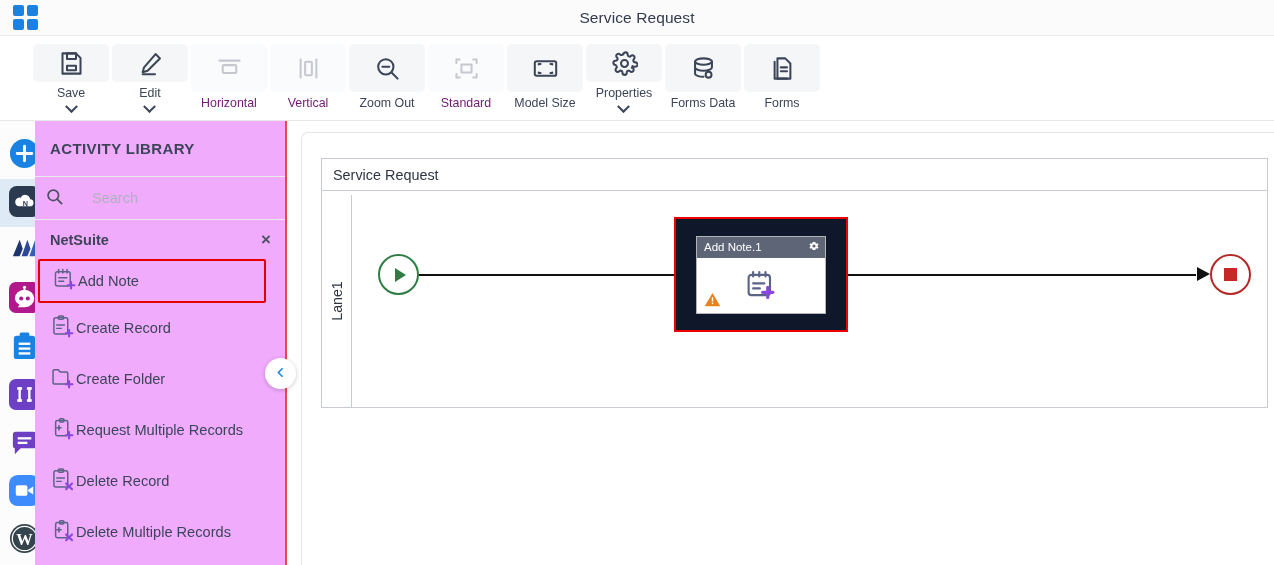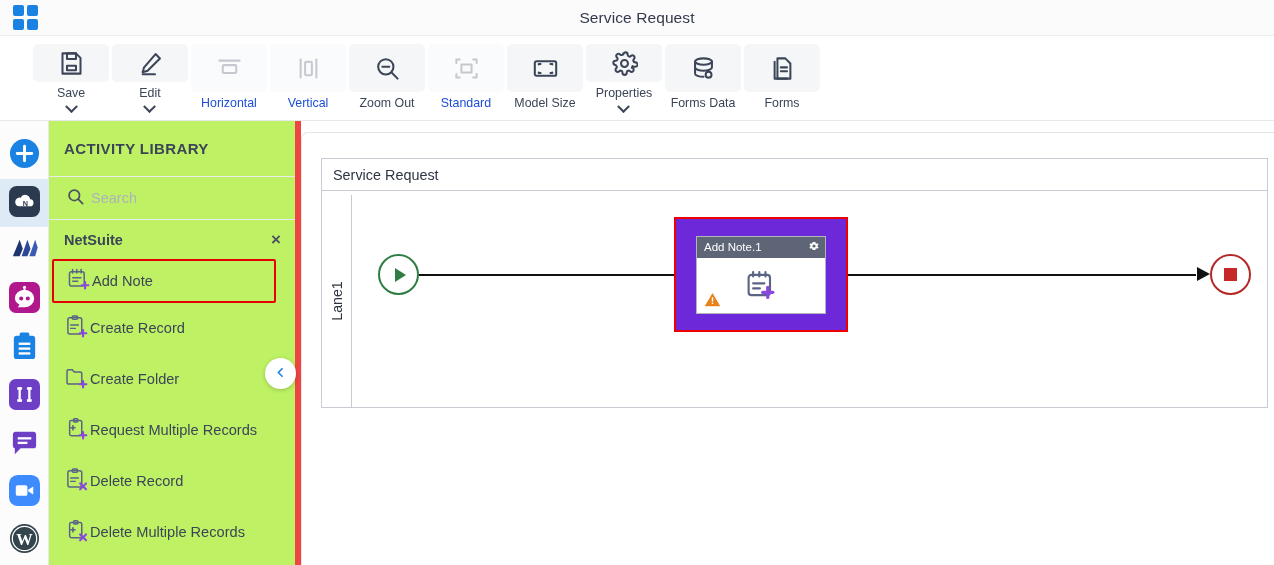--- a/index.html
+++ b/index.html
@@ -46,21 +46,21 @@
   .tb-icon {
     width: 76px; height: 48px;
     background: #f4f6f8; border-radius: 5px;
     display: flex; align-items: center; justify-content: center;
   }
   .tb-item.disabled .tb-icon { background: #fafbfc; }
   .tb-label {
     margin-top: 4px; font-size: 12.4px; color: #3c4558;
     display: flex; align-items: center; gap: 5px; white-space: nowrap; flex-direction: column;
   }
-  .tb-item.disabled .tb-label { color: #1d4ed8; }
+  .tb-item.disabled .tb-label { color: #701a75; }
   .caret {
     display: inline-block; width: 9px; height: 9px;
     border-right: 2px solid #3c4558; border-bottom: 2px solid #3c4558;
     transform: rotate(45deg) translate(-2px,-2px);
   }
   .tb-ico-svg { width: 27px; height: 27px; }
 
   
   .rail {
     position: absolute; left: 0; top: 121px; width: 49px; height: 444px;
@@ -70,31 +70,31 @@
   }
   .rail-item {
     width: 49px; height: 50px;
     display: flex; align-items: center; justify-content: center;
     cursor: pointer;
   }
   .rail-item.active { background: #dfeaf7; }
 
   
   .panel {
-    position: absolute; left: 49px; top: 121px; width: 252px; height: 444px;
-    background: #bef264; border-right: 6px solid #ef4444;
+    position: absolute; left: 35px; top: 121px; width: 252px; height: 444px;
+    background: #f0abfc; border-right: 2px solid #ef4444;
   }
   .panel-title {
     height: 56px; display: flex; align-items: center; padding-left: 15px;
     font-size: 15px; font-weight: bold; color: #3c4558; letter-spacing: .4px;
     border-bottom: 1px solid #e9ebee;
   }
   .search-row {
-    height: 43px; display: flex; align-items: center; gap: 6px;
-    padding-left: 17px; border-bottom: 1px solid #e9ebee;
+    height: 43px; display: flex; align-items: center; gap: 28px;
+    padding-left: 10px; border-bottom: 1px solid #e9ebee;
   }
   .search-input {
     border: none; outline: none; font-size: 14.5px; color: #3c4558;
     font-family: "Liberation Sans", sans-serif; width: 160px; background: transparent;
   }
   .search-input::placeholder { color: #aeb2bb; }
   .group-head {
     height: 39px; display: flex; align-items: center; justify-content: space-between;
     padding: 0 14px 0 15px;
     font-size: 14.5px; font-weight: bold; color: #3c4558;
@@ -174,21 +174,21 @@
   .flow { position: absolute; height: 1.5px; background: #111; top: 79px; }
   .arrow-h {
     position: absolute; top: 72px; width: 0; height: 0;
     border-left: 13px solid #111;
     border-top: 7.5px solid transparent; border-bottom: 7.5px solid transparent;
   }
 
   .task-wrap {
     position: absolute; left: 322px; top: 22px;
     width: 174px; height: 115px;
-    border: 2.5px solid #ee0000; background: #6d28d9;
+    border: 2.5px solid #ee0000; background: #0f172a;
     display: flex; align-items: center; justify-content: center;
   }
   .task {
     width: 130px; height: 78px;
     border: 1px solid #b2b4b8; background: #fff;
     display: flex; flex-direction: column;
   }
   .task-head {
     height: 21px; background: #5d6577;
     display: flex; align-items: center; justify-content: space-between;

